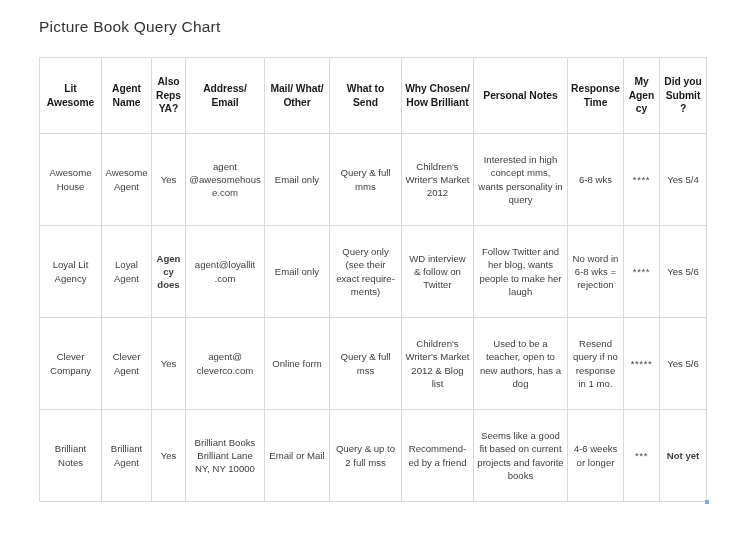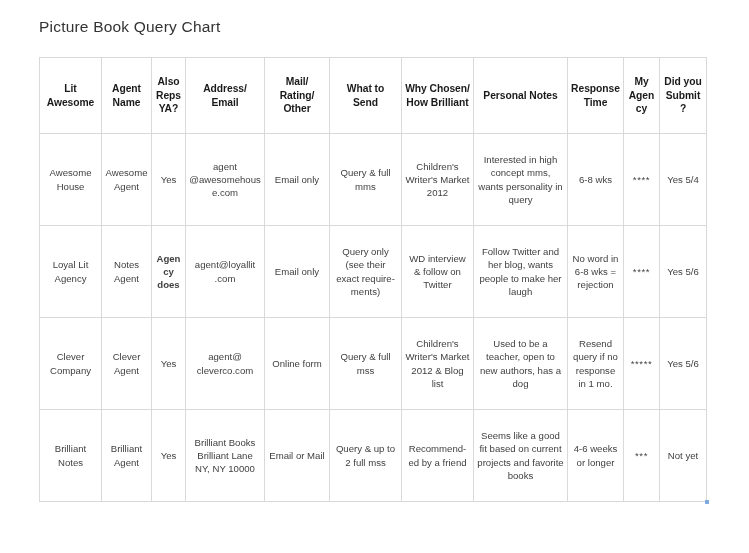--- a/index.html
+++ b/index.html
@@ -83,21 +83,21 @@
 
   td.stars {
     letter-spacing: 0.6px;
     font-size: 10px;
     color: #3f3f3f;
   }
 
   td.selected-cell {
     border: 1.6px solid #a8c6ee;
     position: relative;
-    font-weight: 400;
+    font-weight: 700;
     color: #2f2f2f;
     margin-left: 32px;
   }
   td.selected-cell::after {
     content: "";
     position: absolute;
     right: -2.5px;
     bottom: -2.5px;
     width: 4px;
     height: 4px;
@@ -138,21 +138,21 @@
         <col class="c8">
           <col class="c9">
           <col class="c10">
       </colgroup>
       <thead>
         <tr>
           <th>Lit Awesome</th>
           <th>Agent Name</th>
           <th>Also Reps YA?</th>
           <th>Address/ Email</th>
-          <th>Mail/ Rating/ Other</th>
+          <th>Mail/ What/ Other</th>
           <th>What to Send</th>
           <th>Why Chosen/ How Brilliant</th>
           <th>Personal Notes</th>
           <th>Response Time</th>
           <th>My Agency</th>
           <th>Did you Submit?</th>
         </tr>
       </thead>
       <tbody>
         <tr>
@@ -163,21 +163,21 @@
           <td>Email only</td>
           <td>Query &amp; full mms</td>
           <td>Children's Writer's Market 2012</td>
           <td>Interested in high concept mms, wants personality in query</td>
           <td>6-8 wks</td>
           <td class="stars">****</td>
           <td>Yes 5/4</td>
         </tr>
         <tr>
           <td>Loyal Lit Agency</td>
-          <td>Notes Agent</td>
+          <td>Loyal Agent</td>
           <td class="small-note">Agency does</td>
           <td>agent@loyallit .com</td>
           <td>Email only</td>
           <td>Query only (see their exact require-ments)</td>
           <td>WD interview &amp; follow on Twitter</td>
           <td>Follow Twitter and her blog, wants people to make her laugh</td>
           <td>No word in 6-8 wks = rejection</td>
           <td class="stars">****</td>
           <td>Yes 5/6</td>
         </tr>

